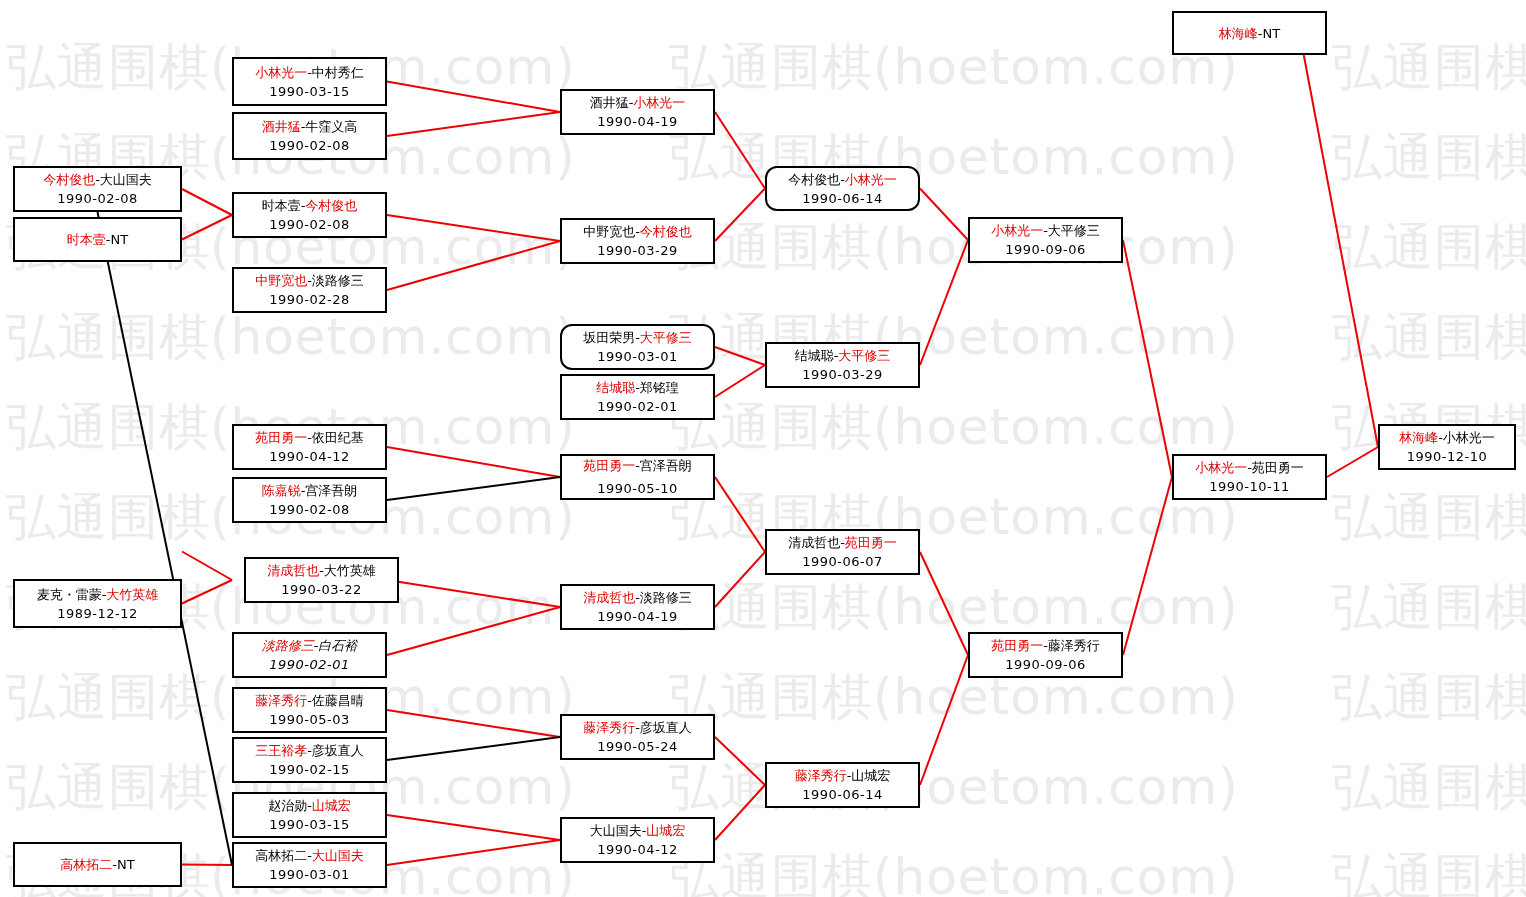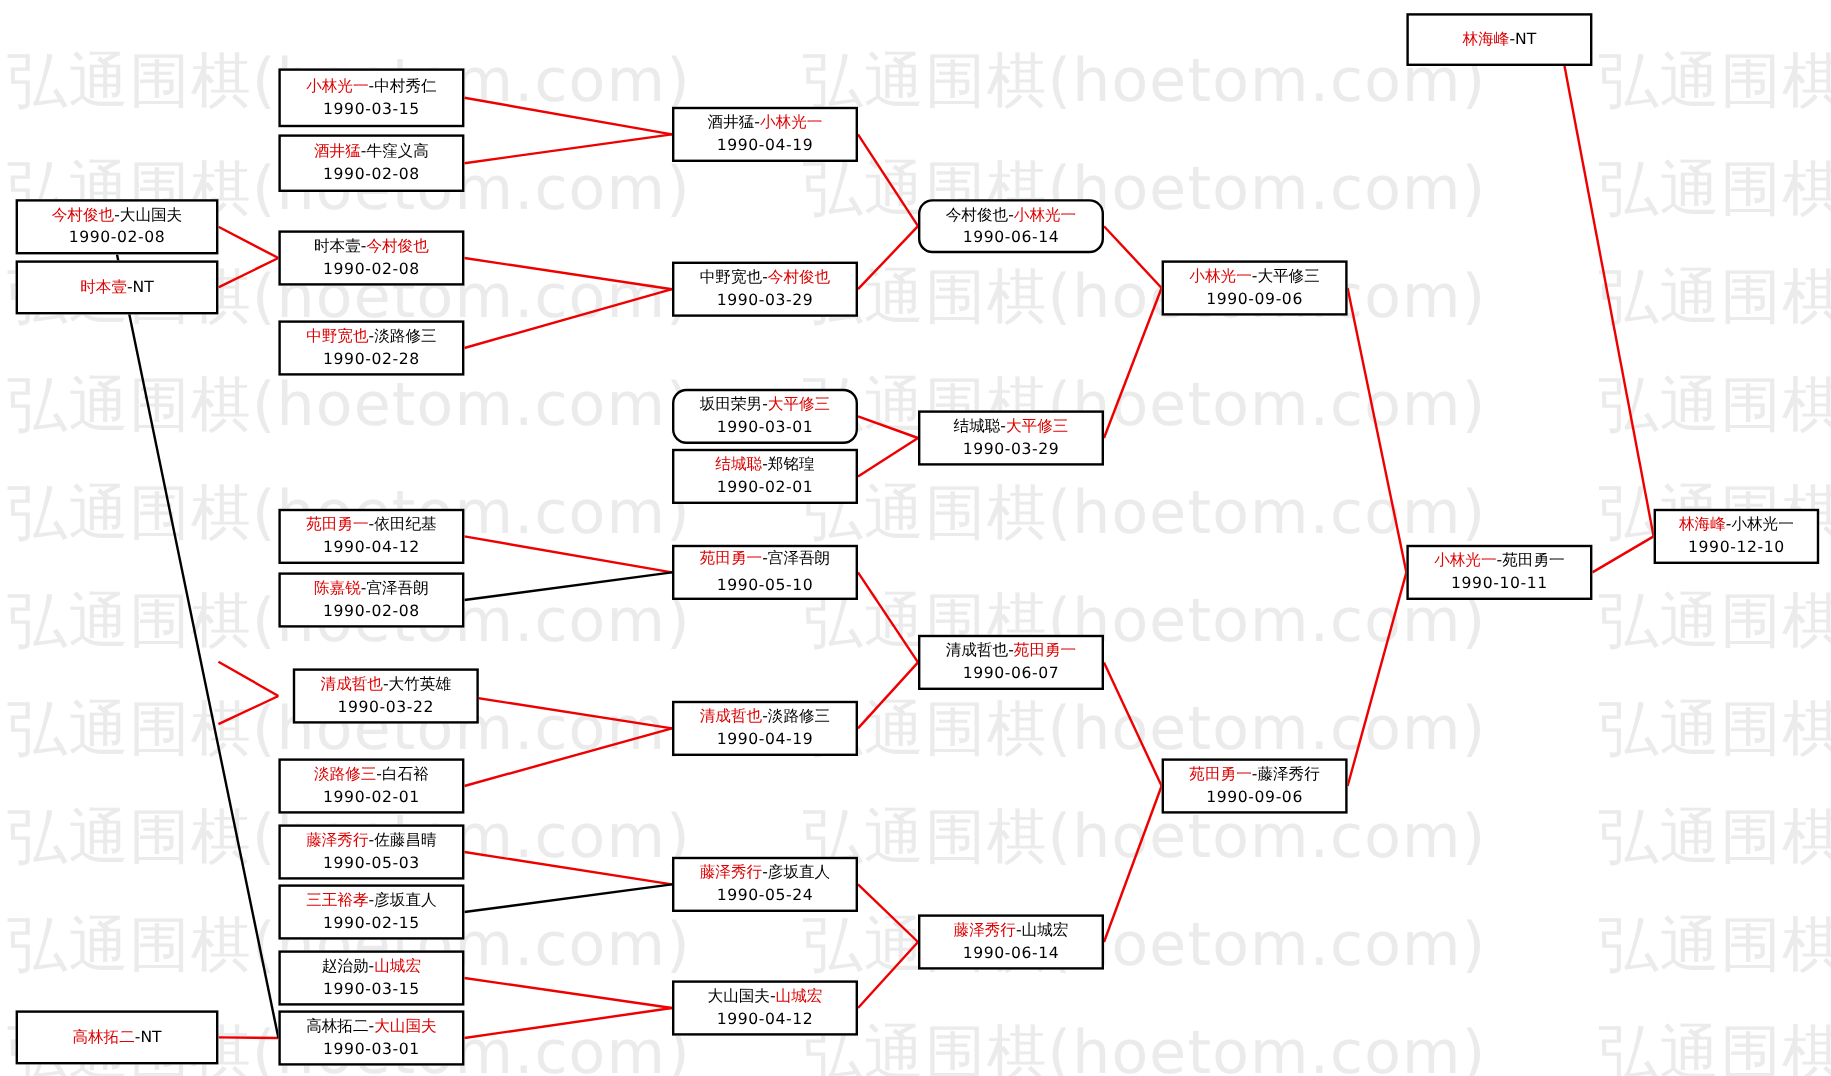--- a/index.html
+++ b/index.html
@@ -102,20 +102,24 @@
     </svg>
   <div id="boxes">
       <div class="match" id="b1" style="left: 13px; top: 166px; width: 169px; height: 46px;">
         <div class="names"><span class="name" data-color="red">今村俊也</span><span class="sep">-</span><span class="name" data-color="black">大山国夫</span></div>
         <div class="date">1990-02-08</div>
       </div>
       <div class="match" id="b2" style="left: 13px; top: 217px; width: 169px; height: 45px;">
         <div class="names"><span class="name" data-color="red">时本壹</span><span class="sep">-</span><span class="name" data-color="black">NT</span></div>
         <div class="date"></div>
       </div>
+      <div class="match" id="b4" style="left: 13px; top: 579px; width: 169px; height: 49px;">
+        <div class="names"><span class="name" data-color="black">麦克・雷蒙</span><span class="sep">-</span><span class="name" data-color="red">大竹英雄</span></div>
+        <div class="date">1989-12-12</div>
+      </div>
       <div class="match" id="b5" style="left: 13px; top: 842px; width: 169px; height: 45px;">
         <div class="names"><span class="name" data-color="red">高林拓二</span><span class="sep">-</span><span class="name" data-color="black">NT</span></div>
         <div class="date"></div>
       </div>
       <div class="match" id="c1" style="left: 232px; top: 57px; width: 155px; height: 49px;">
         <div class="names"><span class="name" data-color="red">小林光一</span><span class="sep">-</span><span class="name" data-color="black">中村秀仁</span></div>
         <div class="date">1990-03-15</div>
       </div>
       <div class="match" id="c2" style="left: 232px; top: 112px; width: 155px; height: 48px;">
         <div class="names"><span class="name" data-color="red">酒井猛</span><span class="sep">-</span><span class="name" data-color="black">牛窪义高</span></div>
@@ -134,21 +138,21 @@
         <div class="date">1990-04-12</div>
       </div>
       <div class="match" id="c6" style="left: 232px; top: 477px; width: 155px; height: 46px;">
         <div class="names"><span class="name" data-color="red">陈嘉锐</span><span class="sep">-</span><span class="name" data-color="black">宫泽吾朗</span></div>
         <div class="date">1990-02-08</div>
       </div>
       <div class="match" id="c7" style="left: 232px; top: 557px; width: 155px; height: 46px; margin-left: 12px;">
         <div class="names"><span class="name" data-color="red">清成哲也</span><span class="sep">-</span><span class="name" data-color="black">大竹英雄</span></div>
         <div class="date">1990-03-22</div>
       </div>
-      <div class="match" id="c8" style="left: 232px; top: 632px; width: 155px; height: 46px;">
+      <div class="match" id="c8" style="left: 232px; top: 632px; width: 155px; height: 46px; font-style: italic;">
         <div class="names"><span class="name" data-color="red">淡路修三</span><span class="sep">-</span><span class="name" data-color="black">白石裕</span></div>
         <div class="date">1990-02-01</div>
       </div>
       <div class="match" id="c9" style="left: 232px; top: 687px; width: 155px; height: 46px;">
         <div class="names"><span class="name" data-color="red">藤泽秀行</span><span class="sep">-</span><span class="name" data-color="black">佐藤昌晴</span></div>
         <div class="date">1990-05-03</div>
       </div>
       <div class="match" id="c10" style="left: 232px; top: 737px; width: 155px; height: 46px;">
         <div class="names"><span class="name" data-color="red">三王裕孝</span><span class="sep">-</span><span class="name" data-color="black">彦坂直人</span></div>
         <div class="date">1990-02-15</div>

